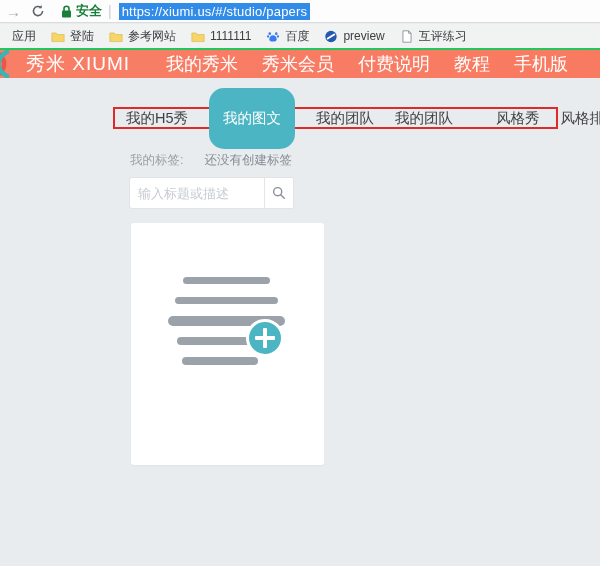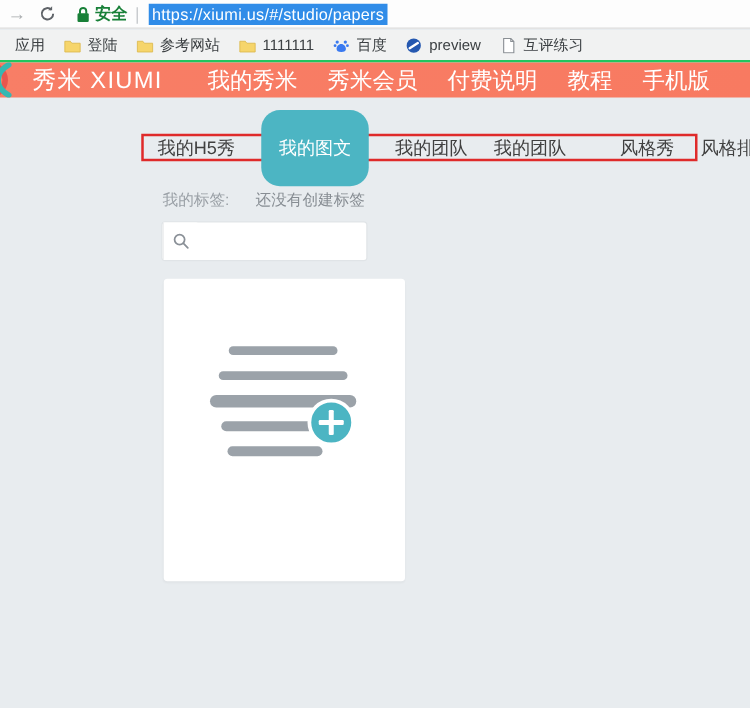--- a/index.html
+++ b/index.html
@@ -203,20 +203,21 @@
   <span class="tab spaced">风格秀</span>
   <span class="tab">风格排版</span>
 </div>
 
 <div class="tags-row">
   <span class="tags-label">我的标签:</span>
   <span class="tags-value">还没有创建标签</span>
 </div>
 
 <div class="search-box">
+  <input class="search-input" type="text" placeholder="输入标题或描述" style="">
   <button class="search-btn">
     <svg width="14" height="14" viewBox="0 0 16 16">
       <circle cx="6.5" cy="6.5" r="4.6" fill="none" stroke="#8a9097" stroke-width="1.6"></circle>
       <path d="M10 10 L14 14" stroke="#8a9097" stroke-width="1.6" stroke-linecap="round"></path>
     </svg>
   </button>
 </div>
 
 <div class="add-card">
   <div class="doc-lines">

